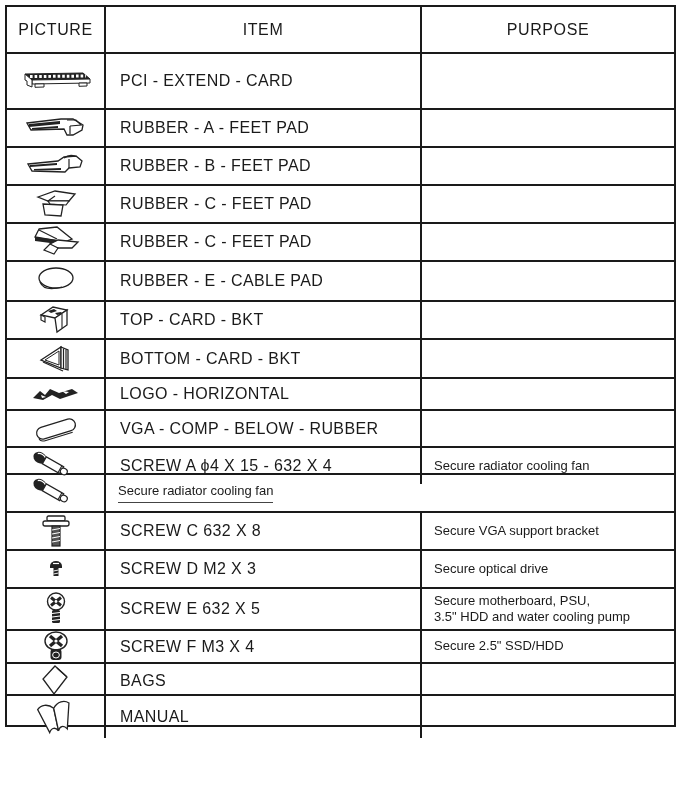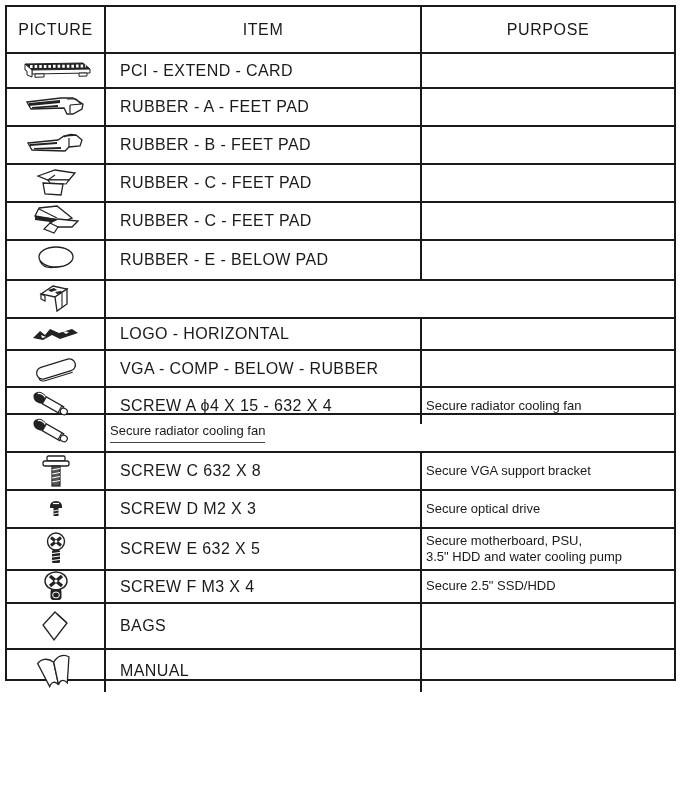--- a/index.html
+++ b/index.html
@@ -28,21 +28,21 @@
   .row + .row { border-top: 2px solid #1a1a1a; }
   .cell {
     display: flex;
     align-items: center;
     box-sizing: border-box;
     overflow: visible;
   }
   .cell.pic, .cell.item { border-right: 2px solid #1a1a1a; }
   .cell.pic { justify-content: center; }
   .cell.item { padding-left: 14px; }
-  .cell.purpose { padding-left: 4px; }
+  .cell.purpose { padding-left: 12px; }
   .hdr .cell { justify-content: center; padding: 0; }
   .hdr-label {
     font-size: 16px;
     letter-spacing: 0.6px;
     color: #1a1a1a;
   }
   .item-label {
     font-size: 16px;
     letter-spacing: 0.4px;
     white-space: nowrap;
@@ -69,21 +69,21 @@
         <span class="hdr-label">PICTURE</span>
       </div>
       <div class="cell item">
         <span class="hdr-label">ITEM</span>
       </div>
       <div class="cell purpose">
         <span class="hdr-label">PURPOSE</span>
       </div>
     </div>
 
-    <div class="row" style="height:35px">
+    <div class="row" style="height:56px">
       <div class="cell pic">
         <svg width="78" height="26" viewBox="0 0 78 26">
           <polygon points="8,6 66,5 73,11 15,12" fill="#222" stroke="#222"></polygon>
           <line x1="13" y1="8.6" x2="69" y2="8" stroke="#fff" stroke-width="3" stroke-dasharray="2.6 2"></line>
           <polygon points="15,12 73,11 73,15 15,16" fill="#fff" stroke="#222"></polygon>
           <polygon points="8,6 15,12 15,19 10,17 10,13 8,12" fill="#fff" stroke="#222"></polygon>
           <polygon points="18,16 27,15.8 27,19 18,19.3" fill="#fff" stroke="#222"></polygon>
           <polygon points="62,15 70,15 70,18 62,18.3" fill="#fff" stroke="#222"></polygon>
         </svg>
       </div>
@@ -167,43 +167,64 @@
     </div>
 
     <div class="row" style="height:40px">
       <div class="cell pic">
         <svg width="48" height="32" viewBox="0 0 48 32">
           <ellipse cx="24" cy="13" rx="17" ry="10" fill="#fff" stroke="#222" stroke-width="1.3"></ellipse>
           <path d="M8,17 Q12,27 30,22" fill="none" stroke="#222" stroke-width="1.2"></path>
         </svg>
       </div>
       <div class="cell item">
-        <span class="item-label">RUBBER - E - BELOW PAD</span>
+        <span class="item-label">RUBBER - E - CABLE PAD</span>
       </div>
       <div class="cell purpose">
         <span class="purpose-label"></span>
       </div>
     </div>
 
     <div class="row" style="height:38px">
       <div class="cell pic">
         <svg width="42" height="34" viewBox="0 0 42 34">
           <polygon points="6,12 18,4 32,7 20,15" fill="#fff" stroke="#222" stroke-width="1.3"></polygon>
           <polygon points="13,8 19,6 22,8 16,10" fill="#222"></polygon>
           <polygon points="20,10 26,9 28,11 22,12" fill="#222"></polygon>
           <polygon points="20,15 32,7 32,22 22,29" fill="#fff" stroke="#222" stroke-width="1.3"></polygon>
           <line x1="27" y1="11" x2="27" y2="25" stroke="#222" stroke-width="1.1"></line>
           <polygon points="6,12 10,14 10,19 6,17" fill="#fff" stroke="#222" stroke-width="1.2"></polygon>
         </svg>
       </div>
-      <div class="cell purpose">
-        <span class="purpose-label"></span>
-      </div>
-    </div>
-
+      <div class="cell item">
+        <span class="item-label">TOP - CARD - BKT</span>
+      </div>
+      <div class="cell purpose">
+        <span class="purpose-label"></span>
+      </div>
+    </div>
+
+    <div class="row" style="height:39px">
+      <div class="cell pic">
+        <svg width="40" height="32" viewBox="0 0 40 32">
+          <polygon points="5,17 25,4 25,25" fill="#fff" stroke="#222" stroke-width="1.3"></polygon>
+          <polygon points="9,17 23,8 23,22" fill="none" stroke="#222" stroke-width="1"></polygon>
+          <polygon points="25,4 32,7 32,27 25,25" fill="#fff" stroke="#222" stroke-width="1.3"></polygon>
+          <line x1="27.5" y1="5.5" x2="27.5" y2="26" stroke="#222" stroke-width="1.2"></line>
+          <line x1="30" y1="6.5" x2="30" y2="26.5" stroke="#222" stroke-width="1.2"></line>
+          <line x1="7" y1="19" x2="27" y2="28" stroke="#222" stroke-width="1.2"></line>
+        </svg>
+      </div>
+      <div class="cell item">
+        <span class="item-label">BOTTOM - CARD - BKT</span>
+      </div>
+      <div class="cell purpose">
+        <span class="purpose-label"></span>
+      </div>
+    </div>
 
     <div class="row" style="height:32px">
       <div class="cell pic">
         <svg width="54" height="22" viewBox="0 0 54 22">
           <path d="M4,15 L11,8 L16,12 L21,6 L30,10 L43,6 L49,10 L40,13 L31,16 L23,12 L14,17 Z" fill="#222"></path>
           <path d="M33,8 L40,9 L37,11 Z" fill="#fff"></path>
           <path d="M12,12 L17,14 L13,15 Z" fill="#fff"></path>
         </svg>
       </div>
       <div class="cell item">
@@ -341,21 +362,21 @@
       </div>
       <div class="cell item">
         <span class="item-label">SCREW F M3 X 4</span>
       </div>
       <div class="cell purpose">
         <span class="purpose-label">Secure 2.5" SSD/HDD</span>
       </div>
     </div>
 
 
-    <div class="row" style="height:46px">
+    <div class="row" style="height:32px">
       <div class="cell pic">
         <svg width="30" height="33" viewBox="0 0 30 33">
           <polygon points="14,2 26,13 13,30 2,15" fill="#fff" stroke="#222" stroke-width="1.3"></polygon>
           <line x1="16" y1="4" x2="25.5" y2="12.5" stroke="#222" stroke-width="1.2"></line>
         </svg>
       </div>
       <div class="cell item">
         <span class="item-label">BAGS</span>
       </div>
       <div class="cell purpose">

